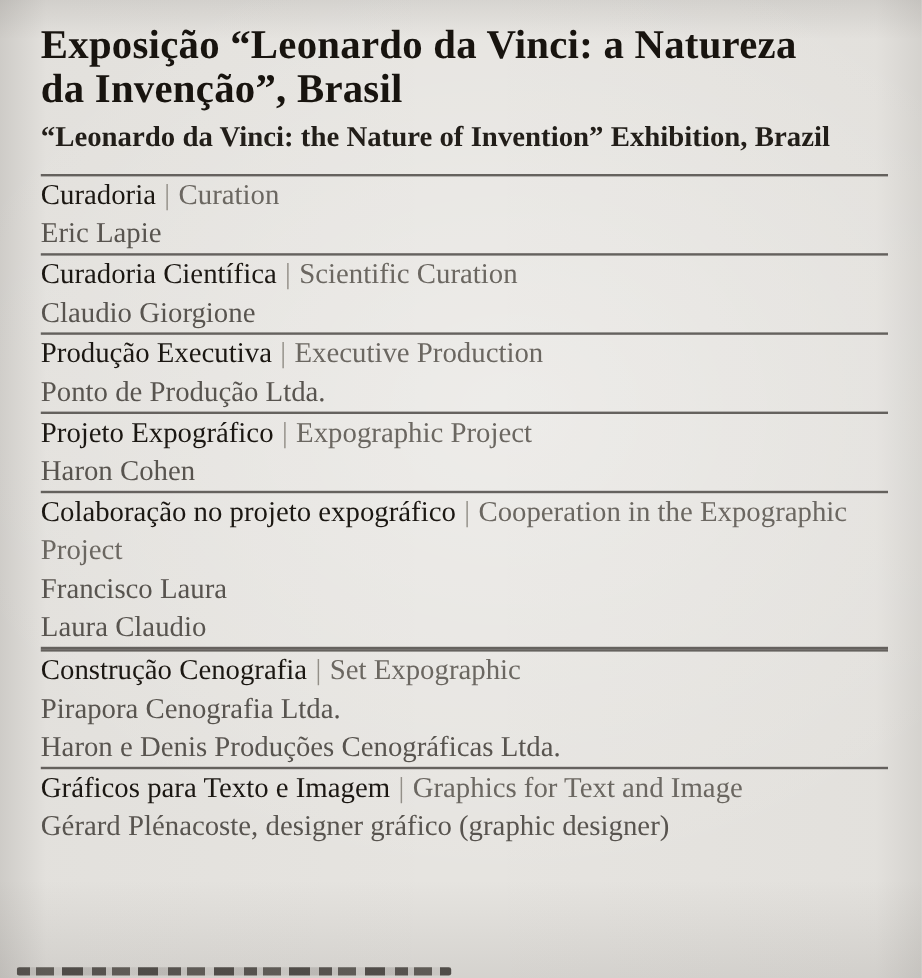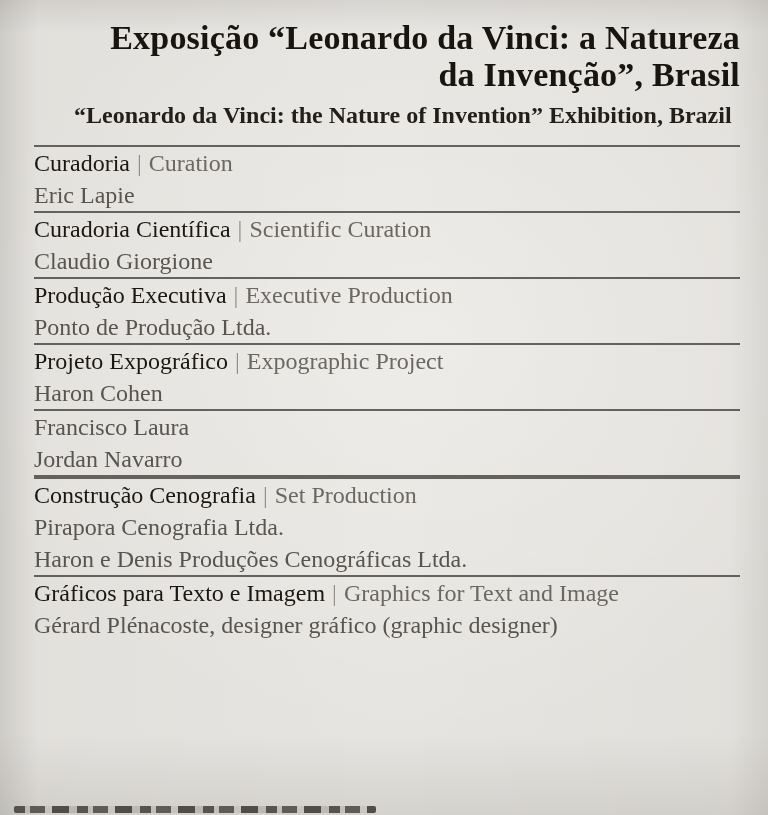--- a/index.html
+++ b/index.html
@@ -23,29 +23,27 @@
     position: relative;
     padding: 19px 28px 0 34px;
   }
   .title {
     margin: 0;
     font-size: 34px;
     line-height: 37px;
     font-weight: 700;
     color: #18140f;
     letter-spacing: 0.2px;
-    text-align: right;
   }
   .subtitle {
     margin-top: 8px;
     font-size: 24px;
     line-height: 28px;
     font-weight: 700;
     color: #221e19;
-    margin-left: 40px;
   }
   .rule {
     height: 2px;
     background: #4e4a46;
     margin: 0;
     opacity: 0.85;
   }
   .first-rule { margin-top: 16px; }
   .section { padding: 0; }
   .label-line {
@@ -133,32 +131,35 @@
     <div class="section">
       <div class="label-line">
         <span class="label-pt">Projeto Expográfico</span><span class="pipe">|</span><span class="label-en">Expographic Project</span>
       </div>
       <div class="credit">Haron Cohen</div>
     </div>
 
     <div class="rule"></div>
 
     <div class="section">
+      <div class="label-line">
+        <span class="label-pt">Colaboração no projeto expográfico</span><span class="pipe">|</span><span class="label-en">Cooperation in the Expographic Project</span>
+      </div>
       <div class="credit">Francisco Laura</div>
-      <div class="credit">Jordan Navarro</div>
+      <div class="credit">Laura Claudio</div>
     </div>
 
     <div class="rule"></div>
 
 
     <div class="rule"></div>
 
     <div class="section">
       <div class="label-line">
-        <span class="label-pt">Construção Cenografia</span><span class="pipe">|</span><span class="label-en">Set Production</span>
+        <span class="label-pt">Construção Cenografia</span><span class="pipe">|</span><span class="label-en">Set Expographic</span>
       </div>
       <div class="credit">Pirapora Cenografia Ltda.</div>
       <div class="credit">Haron e Denis Produções Cenográficas Ltda.</div>
     </div>
 
     <div class="rule"></div>
 
     <div class="section">
       <div class="label-line">
         <span class="label-pt">Gráficos para Texto e Imagem</span><span class="pipe">|</span><span class="label-en">Graphics for Text and Image</span>

